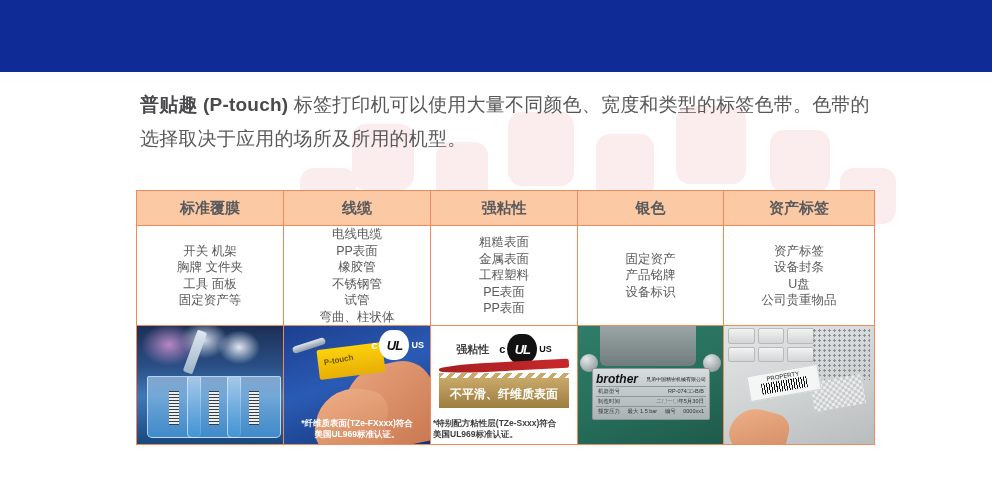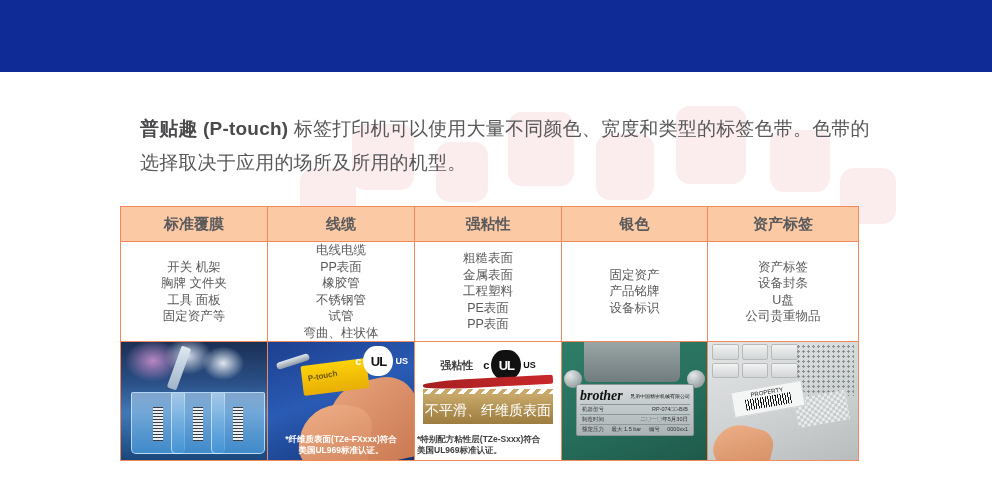--- a/index.html
+++ b/index.html
@@ -10,27 +10,27 @@
     overflow:hidden;position:relative;
   }
   .blue-band{
     position:absolute;left:0;top:0;width:992px;height:72px;
     background:#0f2b96;
   }
   
   .wm{position:absolute;background:#fbeced;border-radius:14px;z-index:0;}
   .stage{position:absolute;left:0;top:72px;width:992px;height:424px;z-index:2;}
   .intro{
-    position:absolute;left:140px;top:40px;width:730px;
+    position:absolute;left:140px;top:16px;width:730px;
     font-size:19px;line-height:34px;color:#58585a;letter-spacing:.2px;
   }
   .intro b{font-weight:bold;color:#4a4a4c;}
   table.spec{
-    position:absolute;left:120px;top:118px;
-    width:738px;border-collapse:collapse;table-layout:fixed;margin-top:16px;
+    position:absolute;left:136px;top:118px;
+    width:738px;border-collapse:collapse;table-layout:fixed;
   }
   table.spec td{
     border:1px solid #f08a5d;
     text-align:center;vertical-align:middle;
     color:#5a5a5c;padding:0;
   }
   .hdr td{
     background:#fbc9a4;height:34px;
     font-size:15px;font-weight:bold;color:#3f3f41;
   }
@@ -73,21 +73,21 @@
     background:linear-gradient(180deg,#fcd20a,#e8ae05);transform:rotate(-7deg);
     border-radius:2px;}
   .flag span{position:absolute;left:6px;top:8px;font-size:8px;color:#6a5400;
     font-weight:bold;transform:rotate(-4deg);}
   .wire{position:absolute;left:8px;top:16px;width:34px;height:7px;
     background:linear-gradient(180deg,#dfe6ec,#8c99a6);transform:rotate(-18deg);
     border-radius:4px;}
   .ulwrap{position:absolute;right:6px;top:4px;display:flex;align-items:center;gap:2px;}
   .ul-c{font-size:11px;font-weight:bold;color:#fff;}
   .ul-mark{width:30px;height:30px;border-radius:50%/58%;
-    background:#fff;position:relative;display:flex;align-items:center;justify-content:center;}
+    background:#fff;position:relative;display:flex;align-items:center;justify-content:center;font-style:italic;}
   .ul-mark b{font-size:13px;color:#111;font-weight:bold;letter-spacing:-1px;}
   .ul-us{font-size:9px;font-weight:bold;color:#fff;}
   .darkul .ul-c,.darkul .ul-us{color:#111;}
   .darkul .ul-mark{background:#111;}
   .darkul .ul-mark b{color:#fff;}
   .cap{position:absolute;left:0;bottom:4px;width:100%;
     font-size:8.5px;line-height:11px;color:#fff;font-weight:bold;text-align:center;}
 
   
   .strong{width:100%;height:100%;background:#ffffff;position:relative;}
@@ -95,36 +95,36 @@
     display:flex;align-items:center;justify-content:center;gap:10px;}
   .strong-lbl{font-size:11px;font-weight:bold;color:#3f3f41;}
   .redtape{position:absolute;left:8px;top:36px;width:130px;height:9px;
     background:linear-gradient(90deg,#a61f21,#c9282b);
     border-radius:40% 2px 2px 40%;transform:rotate(-3deg);}
   .rough{position:absolute;left:8px;top:52px;width:130px;height:30px;
     background:linear-gradient(180deg,#c9a96a,#9d7c3f);}
   .rough:before{content:"";position:absolute;left:0;top:-5px;width:100%;height:6px;
     background:repeating-linear-gradient(135deg,#c9a96a 0 4px,transparent 4px 8px);}
   .rough span{position:absolute;left:0;top:8px;width:100%;text-align:center;
-    font-size:14px;color:#fff;font-weight:normal;}
+    font-size:12px;color:#fff;font-weight:bold;}
   .cap-dark{position:absolute;left:2px;bottom:4px;width:100%;
     font-size:8.5px;line-height:11px;color:#3f3f41;font-weight:bold;text-align:left;}
 
   
   .machine{width:100%;height:100%;
     background:linear-gradient(160deg,#2f7d68 0%,#27705d 50%,#1f5a4b 100%);}
   .mblock{position:absolute;left:22px;top:0;width:96px;height:40px;
     background:linear-gradient(180deg,#9aa5a6,#707c7d);border-radius:0 0 6px 6px;}
   .bolt{position:absolute;top:28px;width:18px;height:18px;border-radius:50%;
     background:radial-gradient(circle at 35% 30%,#e3e8e9,#7d8789);}
   .plate{position:absolute;left:14px;top:42px;width:118px;height:52px;
     background:linear-gradient(180deg,#d7dcdd,#aab3b4);
     border:1px solid #8d9698;border-radius:2px;padding:3px;box-sizing:border-box;}
-  .plate .brand{font-size:14px;font-weight:bold;color:#111;
-    font-family:Liberation Serif, serif;font-style:italic;}
+  .plate .brand{font-size:12px;font-weight:bold;color:#111;
+    font-family:Liberation Sans, sans-serif;font-style:italic;}
   .prow{display:flex;justify-content:space-between;border-top:1px solid #8d9698;
     font-size:5.5px;color:#333;padding:1px 2px;}
 
   
   .laptop{width:100%;height:100%;
     background:linear-gradient(160deg,#e4e6e6 0%,#cfd2d3 55%,#b9bcbd 100%);}
   .keys{position:absolute;left:4px;top:2px;width:86px;height:34px;
     display:grid;grid-template-columns:repeat(3,1fr);gap:3px;}
   .keys i{background:linear-gradient(180deg,#f2f3f3,#d2d5d6);border-radius:2px;
     border:1px solid #b6babb;}

